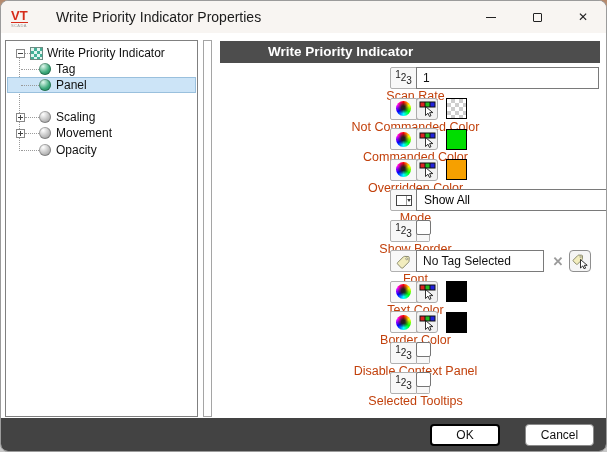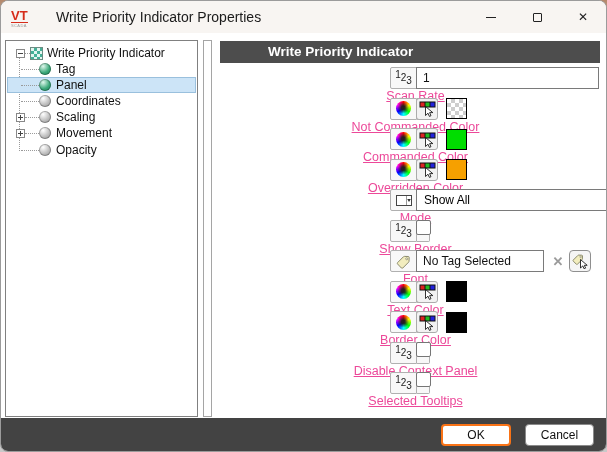--- a/index.html
+++ b/index.html
@@ -60,21 +60,21 @@
     display:flex; align-items:center; justify-content:center; }
   .ctl-arrow { width:13px; border:1px solid #b0b0b0; border-left:none; background:#f8f8f8;
     border-radius:0 2px 2px 0; display:flex; align-items:center; justify-content:center;
     font-size:9px; color:#555; }
   .num-icon { font-size:10px; color:#222; line-height:10px; }
   .num-icon .n1 { position:relative; top:-3px; }
   .num-icon .n3 { position:relative; top:3px; }
   .wheel-icon { width:15px; height:15px; border-radius:50%;
     background:radial-gradient(circle at 48% 45%, rgba(30,30,30,.95) 0 16%, rgba(30,30,30,0) 52%),
       conic-gradient(#f00,#ff0,#0f0,#0ff,#00f,#f0f,#f00); }
-  .row-label { margin-left:11px; font-size:12.5px; color:#ec4899;text-decoration:underline; }
+  .row-label { margin-left:11px; font-size:12.5px; color:#c2410c; }
   .val { position:absolute; left:196px; display:flex; align-items:center; }
   .txt-input { width:183px; height:22px; border:1px solid #7a7a7a; font-size:12px;
     padding:0 6px; font-family:"Liberation Sans",sans-serif; color:#111; background:#fff; }
   .txt-input.short { width:128px; }
   .fake-select { width:208px; height:22px; border:1px solid #7a7a7a; background:#fff;
     display:flex; align-items:center; padding-left:7px; font-size:12px; position:relative; }
   .chev { position:absolute; right:9px; top:7px; width:6px; height:6px;
     border-right:1.2px solid #444; border-bottom:1.2px solid #444; transform:rotate(45deg); }
   .checkbox { width:15px; height:15px; border:1px solid #767676; border-radius:2px; background:#fff; }
   .picker-btn { width:22px; height:22px; border:1px solid #ababab; border-radius:3px;
@@ -85,21 +85,21 @@
   .x-btn { width:18px; margin-left:5px; border:none; background:transparent; color:#9a9a9a;
     font-size:13px; font-weight:700; text-align:center; }
   .tagpick-btn { width:22px; height:22px; border:1px solid #8f8f8f; border-radius:4px;
     background:#f5f5f5; margin-left:2px; display:flex; align-items:center; justify-content:center; }
 
   
   .footer { position:absolute; left:0; right:0; bottom:0; height:33px; background:#434343; }
   .btn { position:absolute; top:6px; height:22px; background:#fff; border-radius:4px;
     font-size:12px; color:#111; display:flex; align-items:center; justify-content:center;
     font-family:"Liberation Sans",sans-serif; }
-  .btn-ok { right:95px; width:70px; border:2px solid #f97316; }
+  .btn-ok { right:106px; width:70px; border:2px solid #000000; }
   .btn-cancel { right:12px; width:69px; border:1px solid #8a8a8a; }
 </style>
 </head>
 <body>
 
 <div class="window">
 
   <div class="titlebar">
     <div class="logo">
       <div class="logo-vt">VT</div>
@@ -137,26 +137,20 @@
       <span>Tag</span>
     </div>
 
     <div class="trow selected" style="top:36px">
       <div class="sp14"></div>
         <div class="hline" style="width:18px"></div>
       <div class="sphere green"></div>
       <span>Panel</span>
     </div>
 
-    <div class="trow" style="top:52px">
-      <div class="sp14"></div>
-        <div class="hline" style="width:18px"></div>
-      <div class="sphere gray"></div>
-      <span>Coordinates</span>
-    </div>
 
     <div class="trow" style="top:68px">
       <div class="sp9"></div>
       <div class="expand-box plus"></div>
       <div class="hline" style="width:14px"></div>
       <div class="sphere gray"></div>
       <span>Scaling</span>
     </div>
 
     <div class="trow" style="top:84px">

